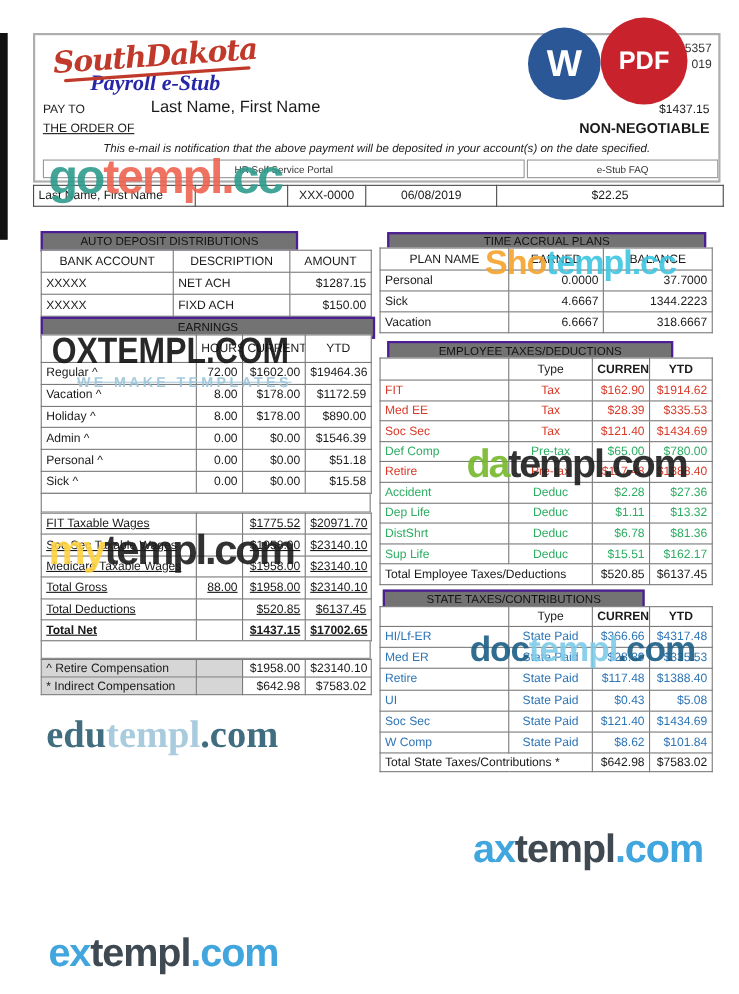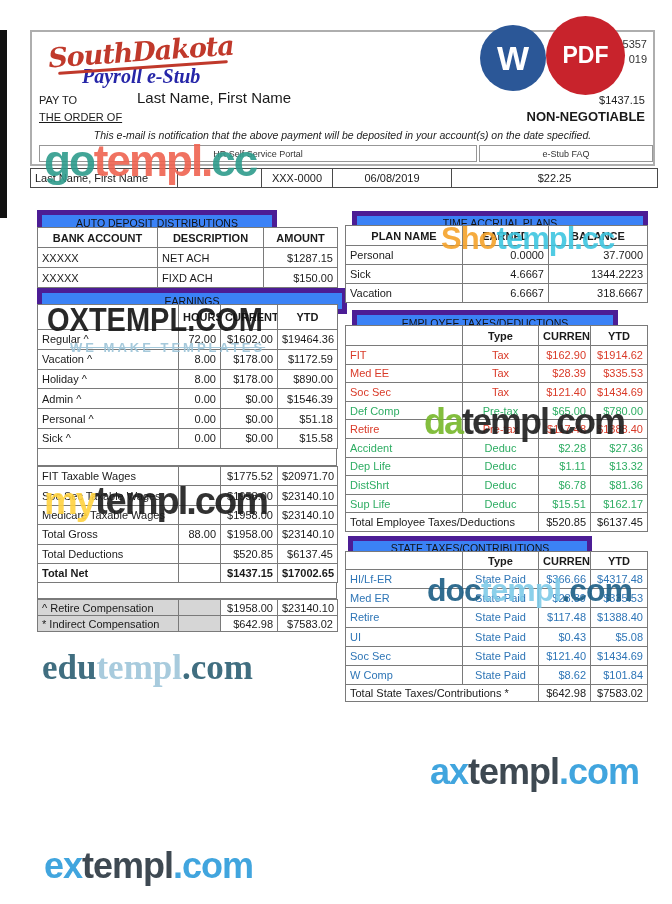--- a/index.html
+++ b/index.html
@@ -34,37 +34,37 @@
        align-items:center;justify-content:center;background:#fff;color:#333;}
   .btn-portal{left:7px;width:436px;}
   .btn-faq{left:447px;width:172px;}
 
   
   table{border-collapse:collapse;table-layout:fixed;background:#fff;}
   td,th{border:1px solid #7a7a7a;padding:0 4px;font-size:11px;overflow:hidden;white-space:nowrap;}
   th{font-weight:bold;text-align:center;}
   .num{text-align:right;}
   .ctr{text-align:center;}
-  .plain{font-weight:bold;}
+  .plain{font-weight:normal;}
   .bold td{font-weight:bold;}
-  .bar{background:#3b82f6;border:5px solid #4c1d95;text-align:center;font-size:10.5px;
+  .bar{background:#737373;border:2px solid #4c1d95;text-align:center;font-size:10.5px;
        display:flex;align-items:center;justify-content:center;color:#111;}
   .gray{background:#d6d6d6;}
   .spacer{border:1px solid #7a7a7a;background:#fff;}
 
   .emp-info{left:30px;top:168px;width:627px;}
   .emp-info th{border-color:#4a4a4a;height:16px;}
   .emp-info td{border-color:#4a4a4a;height:18px;text-align:center;}
   .emp-info td.lbl{text-align:left;}
 
   .t-autodep{left:37px;top:227px;width:300px;}
   .t-autodep tr{height:20px;}
   .t-earnA{left:37px;top:304px;width:300px;}
   .t-earnA tr{height:19.8px;} .t-earnA tr.hdr{height:25px;}
-  .t-earnB{left:37px;top:466px;width:300px;}
+  .t-earnB{left:37px;top:466px;width:300px;text-decoration:underline;}
   .t-earnB tr{height:19.4px;}
   .t-earnC{left:37px;top:599px;width:300px;}
   .t-earnC tr{height:16px;}
   .t-time{left:345px;top:225px;width:302px;}
   .t-time tr{height:19px;} .t-time tr.hdr{height:20px;}
   .t-emptax{left:345px;top:325px;width:302px;}
   .t-emptax tr{height:18.6px;} .t-emptax tr.hdr{height:20px;} .t-emptax tr.tot{height:19px;}
   .t-state{left:345px;top:551px;width:302px;}
   .t-state tr{height:19.2px;} .t-state tr.hdr{height:18px;} .t-state tr.tot{height:17px;}
 

